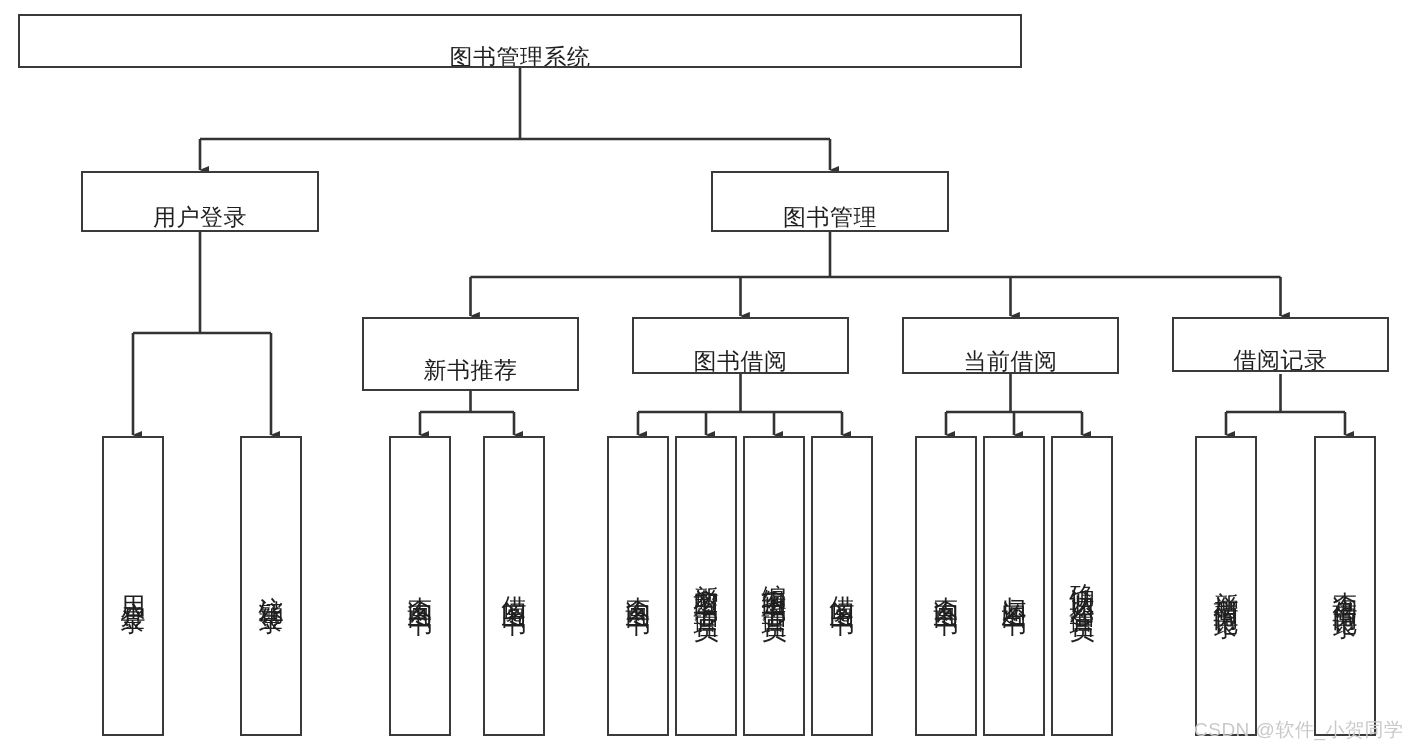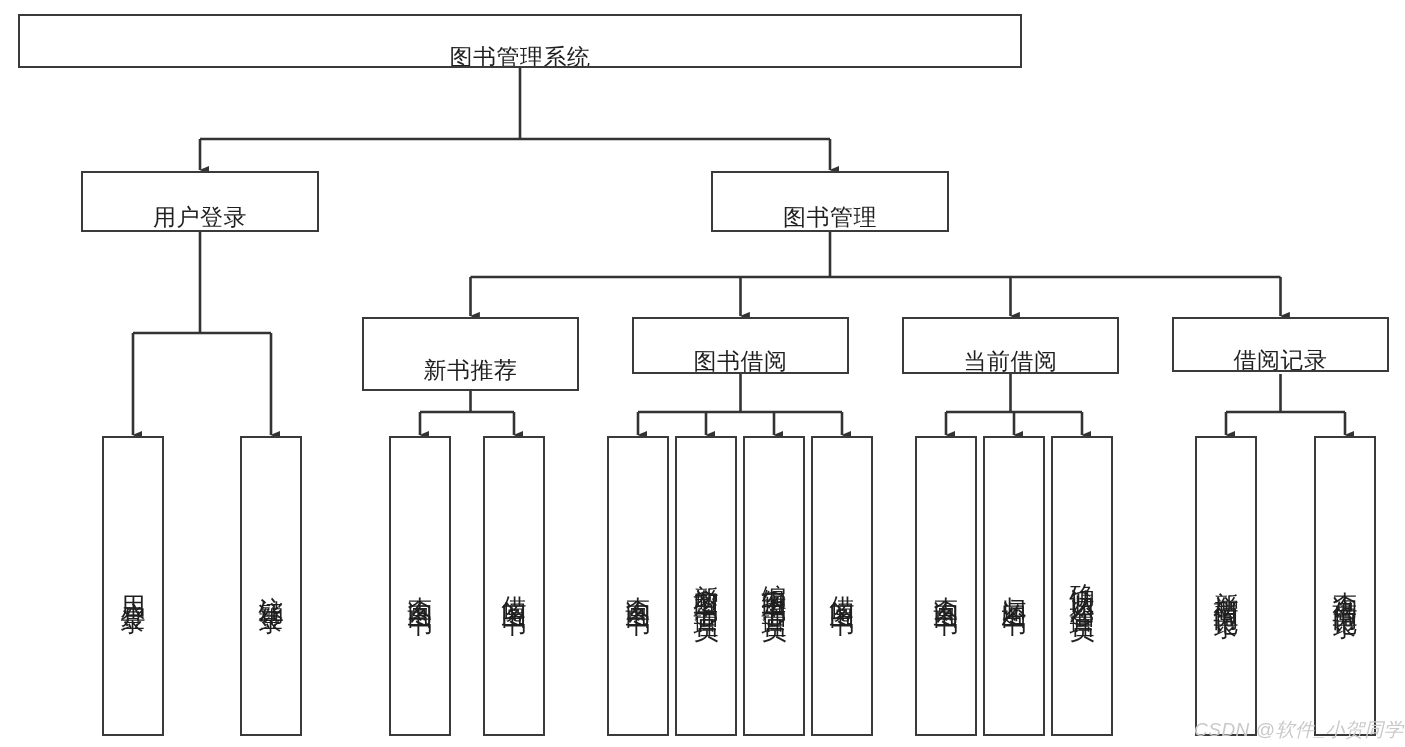--- a/index.html
+++ b/index.html
@@ -168,14 +168,14 @@
       <div class="node vertical" style="left: 1051px; top: 436px; width: 62px; height: 300px;">
         <span class="label">确认归还（管理员）</span>
       </div>
       <div class="node vertical" style="left: 1195px; top: 436px; width: 62px; height: 300px;">
         <span class="label">新增借阅记录</span>
       </div>
       <div class="node vertical" style="left: 1314px; top: 436px; width: 62px; height: 300px;">
         <span class="label">查询借阅记录</span>
       </div>
     </div>
-  <div class="watermark" style="left: 1194px; top: 717px; font-style: italic;">CSDN @软件_小贺同学</div>
+  <div class="watermark" style="left: 1194px; top: 717px;">CSDN @软件_小贺同学</div>
 </div>
 
 </body></html>

